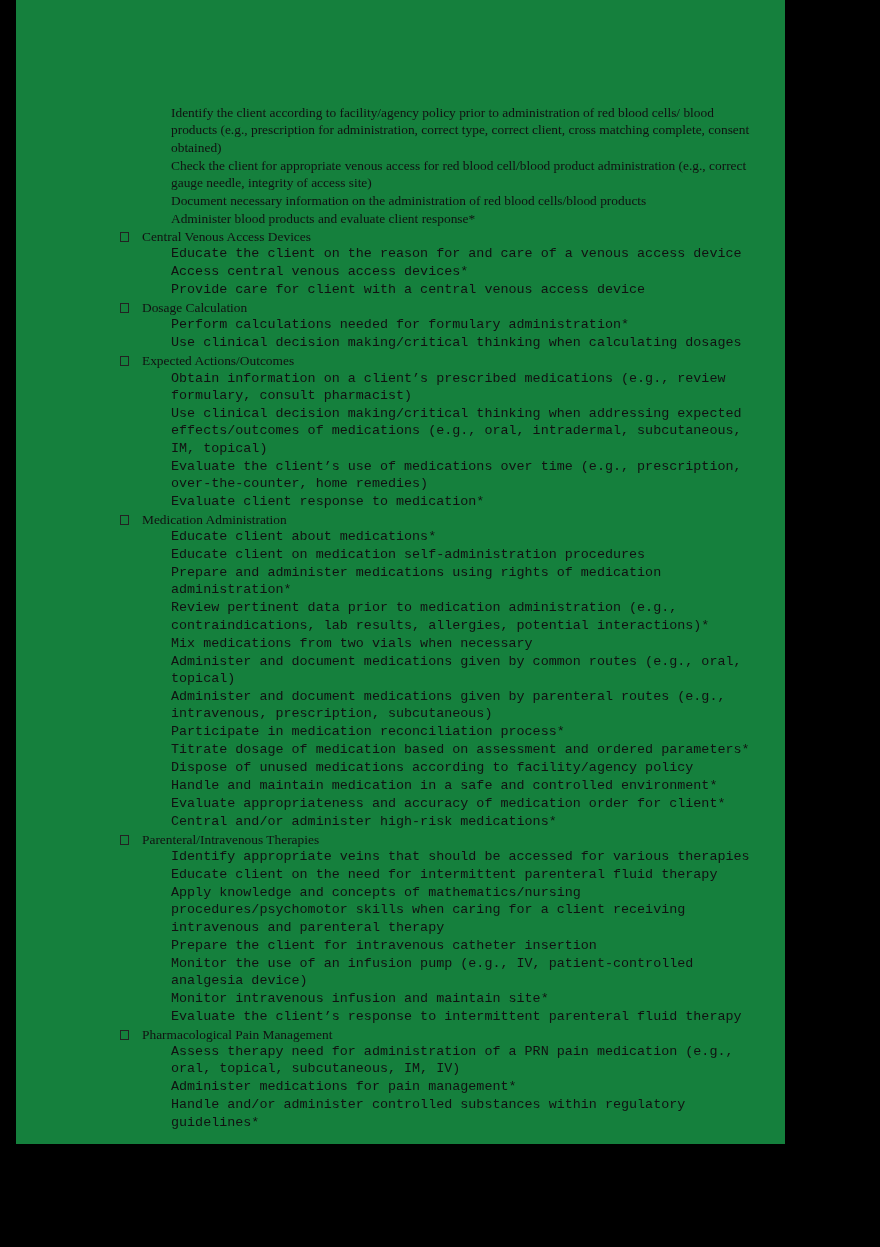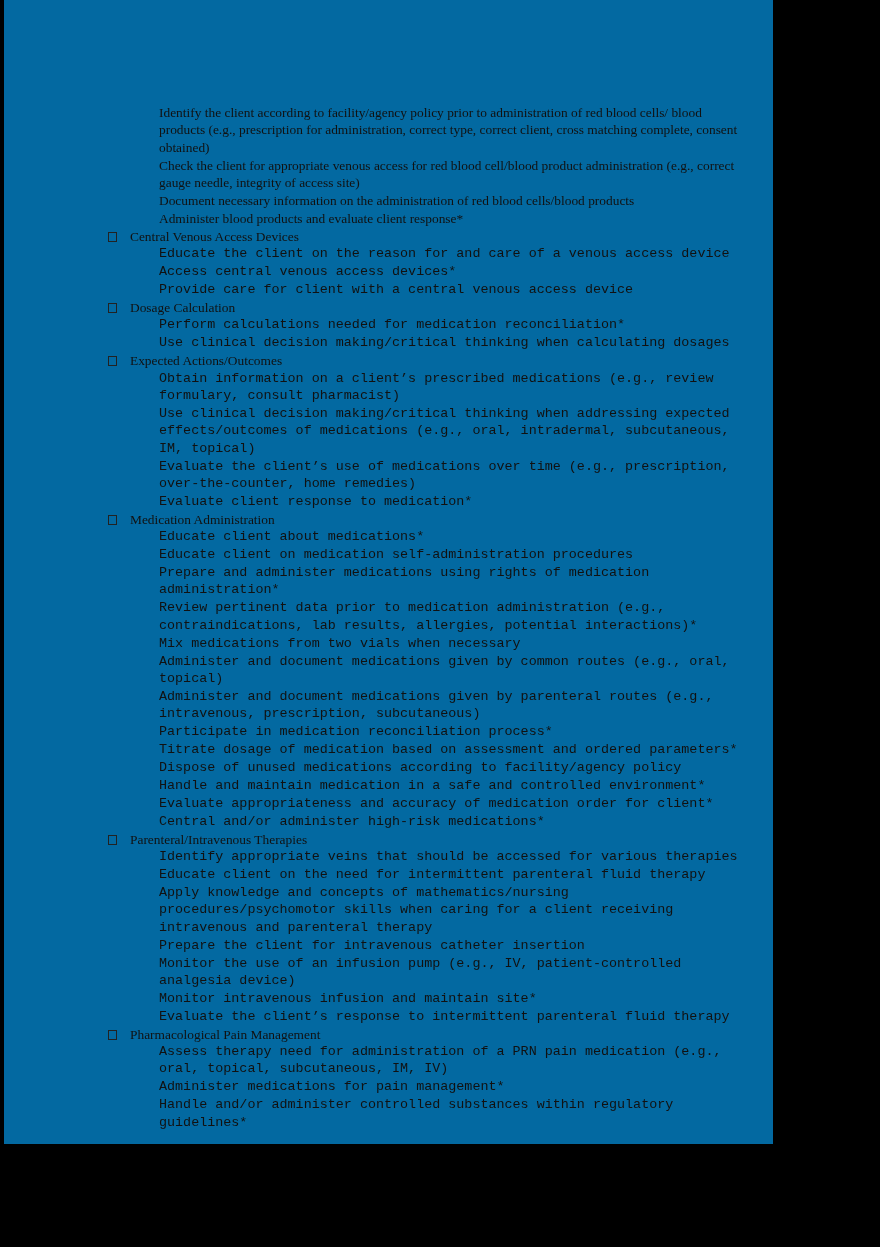--- a/index.html
+++ b/index.html
@@ -7,24 +7,24 @@
       width: 880px;
       height: 1247px;
       background: #000000;
       position: relative;
       overflow: hidden;
       font-family: "Liberation Serif", "DejaVu Serif", serif;
       color: #111111;
     }
     .page {
       position: absolute;
-      left: 4px; top: 0;
+      left: 16px; top: 0;
       width: 769px;
       height: 1144px;
-      background: #0369a1;
+      background: #15803d;
     }
     .content {
       position: absolute;
       left: 104px;
       top: 104px;
       width: 640px;
       font-size: 13.4px;
       line-height: 17.4px;
     }
     .cont-items { padding-left: 51px; }
@@ -71,21 +71,21 @@
         <div class="item">Provide care for client with a central venous access device</div>
       </div>
     </div>
 
     <div class="section">
       <div class="section-head">
         <span class="checkbox"></span>
         <span>Dosage Calculation</span>
       </div>
       <div class="items">
-        <div class="item">Perform calculations needed for medication reconciliation*</div>
+        <div class="item">Perform calculations needed for formulary administration*</div>
         <div class="item">Use clinical decision making/critical thinking when calculating dosages</div>
       </div>
     </div>
 
     <div class="section">
       <div class="section-head">
         <span class="checkbox"></span>
         <span>Expected Actions/Outcomes</span>
       </div>
       <div class="items">

